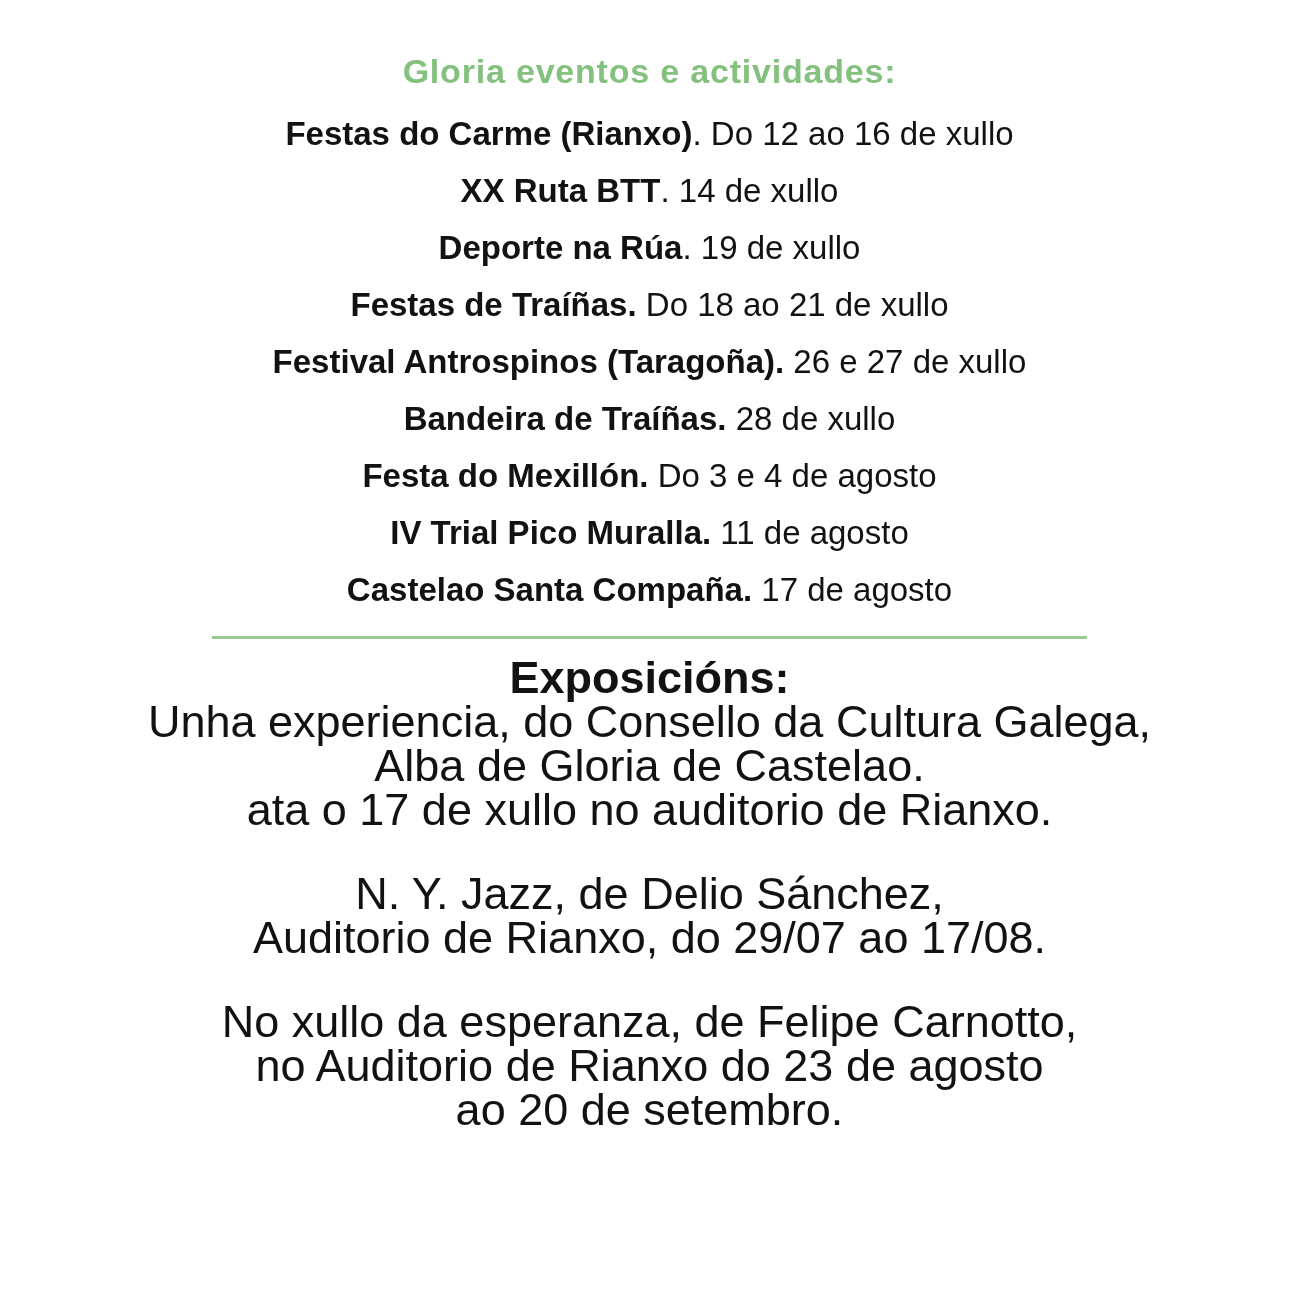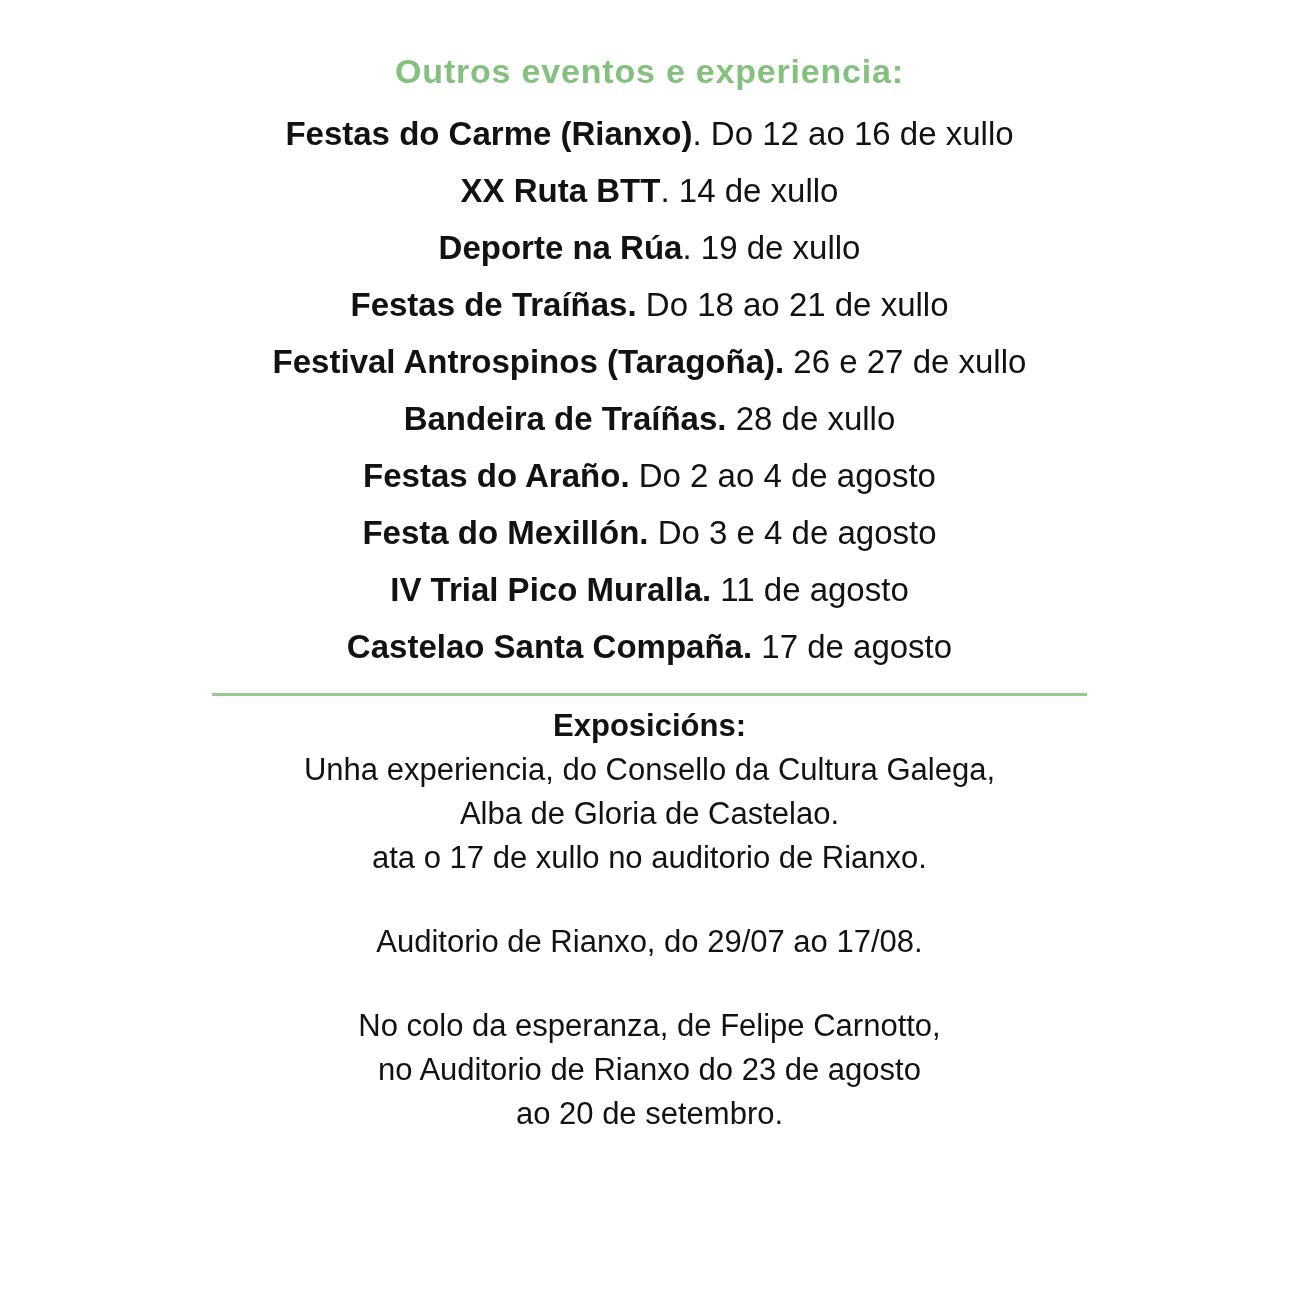--- a/index.html
+++ b/index.html
@@ -43,65 +43,65 @@
     font-weight: normal;
   }
   .rule {
     border: none;
     border-top: 3px solid #97ca8e; 
     width: 875px;
     margin: 18px auto 0 auto;
     height: 0;
   }
   .expo {
-    margin-top: 8px;
-    font-size: 31px;
+    margin-top: 17px;
+    font-size: 45px;
   }
   .expo-entry + .expo-entry {
     margin-top: 40px;
   }
   .expo-line {
     line-height: 44px;
   }
   .expo-title {
     font-weight: bold;
   }
 </style>
 </head>
 <body style="background: rgb(255, 255, 255); color: rgb(18, 18, 18);">
 
 <div class="page">
 
-  <h1 class="heading" style="color: rgb(133, 193, 126);">Outros eventos e experiencia:</h1>
+  <h1 class="heading" style="color: rgb(133, 193, 126);">Gloria eventos e actividades:</h1>
 
   <div class="events" id="events">
       <div class="event-line"><span class="event-name">Festas do Carme (Rianxo)</span><span class="event-date">. Do 12 ao 16 de xullo</span></div>
       <div class="event-line"><span class="event-name">XX Ruta BTT</span><span class="event-date">. 14 de xullo</span></div>
       <div class="event-line"><span class="event-name">Deporte na Rúa</span><span class="event-date">. 19 de xullo</span></div>
       <div class="event-line"><span class="event-name">Festas de Traíñas.</span><span class="event-date"> Do 18 ao 21 de xullo</span></div>
       <div class="event-line"><span class="event-name">Festival Antrospinos (Taragoña).</span><span class="event-date"> 26 e 27 de xullo</span></div>
       <div class="event-line"><span class="event-name">Bandeira de Traíñas.</span><span class="event-date"> 28 de xullo</span></div>
-      <div class="event-line"><span class="event-name">Festas do Araño.</span><span class="event-date"> Do 2 ao 4 de agosto</span></div>
       <div class="event-line"><span class="event-name">Festa do Mexillón.</span><span class="event-date"> Do 3 e 4 de agosto</span></div>
       <div class="event-line"><span class="event-name">IV Trial Pico Muralla.</span><span class="event-date"> 11 de agosto</span></div>
       <div class="event-line"><span class="event-name">Castelao Santa Compaña.</span><span class="event-date"> 17 de agosto</span></div>
     </div>
 
   <hr class="rule" id="rule" style="border-top-color: rgb(151, 202, 142);">
 
   <div class="expo" id="expo">
       <div class="expo-entry">
         <div class="expo-line expo-title">Exposicións:</div>
         <div class="expo-line">Unha experiencia, do Consello da Cultura Galega,</div>
         <div class="expo-line">Alba de Gloria de Castelao.</div>
         <div class="expo-line">ata o 17 de xullo no auditorio de Rianxo.</div>
       </div>
       <div class="expo-entry">
+        <div class="expo-line">N. Y. Jazz, de Delio Sánchez,</div>
         <div class="expo-line">Auditorio de Rianxo, do 29/07 ao 17/08.</div>
       </div>
       <div class="expo-entry">
-        <div class="expo-line">No colo da esperanza, de Felipe Carnotto,</div>
+        <div class="expo-line">No xullo da esperanza, de Felipe Carnotto,</div>
         <div class="expo-line">no Auditorio de Rianxo do 23 de agosto</div>
         <div class="expo-line">ao 20 de setembro.</div>
       </div>
     </div>
 
 </div>
 
 </body></html>

